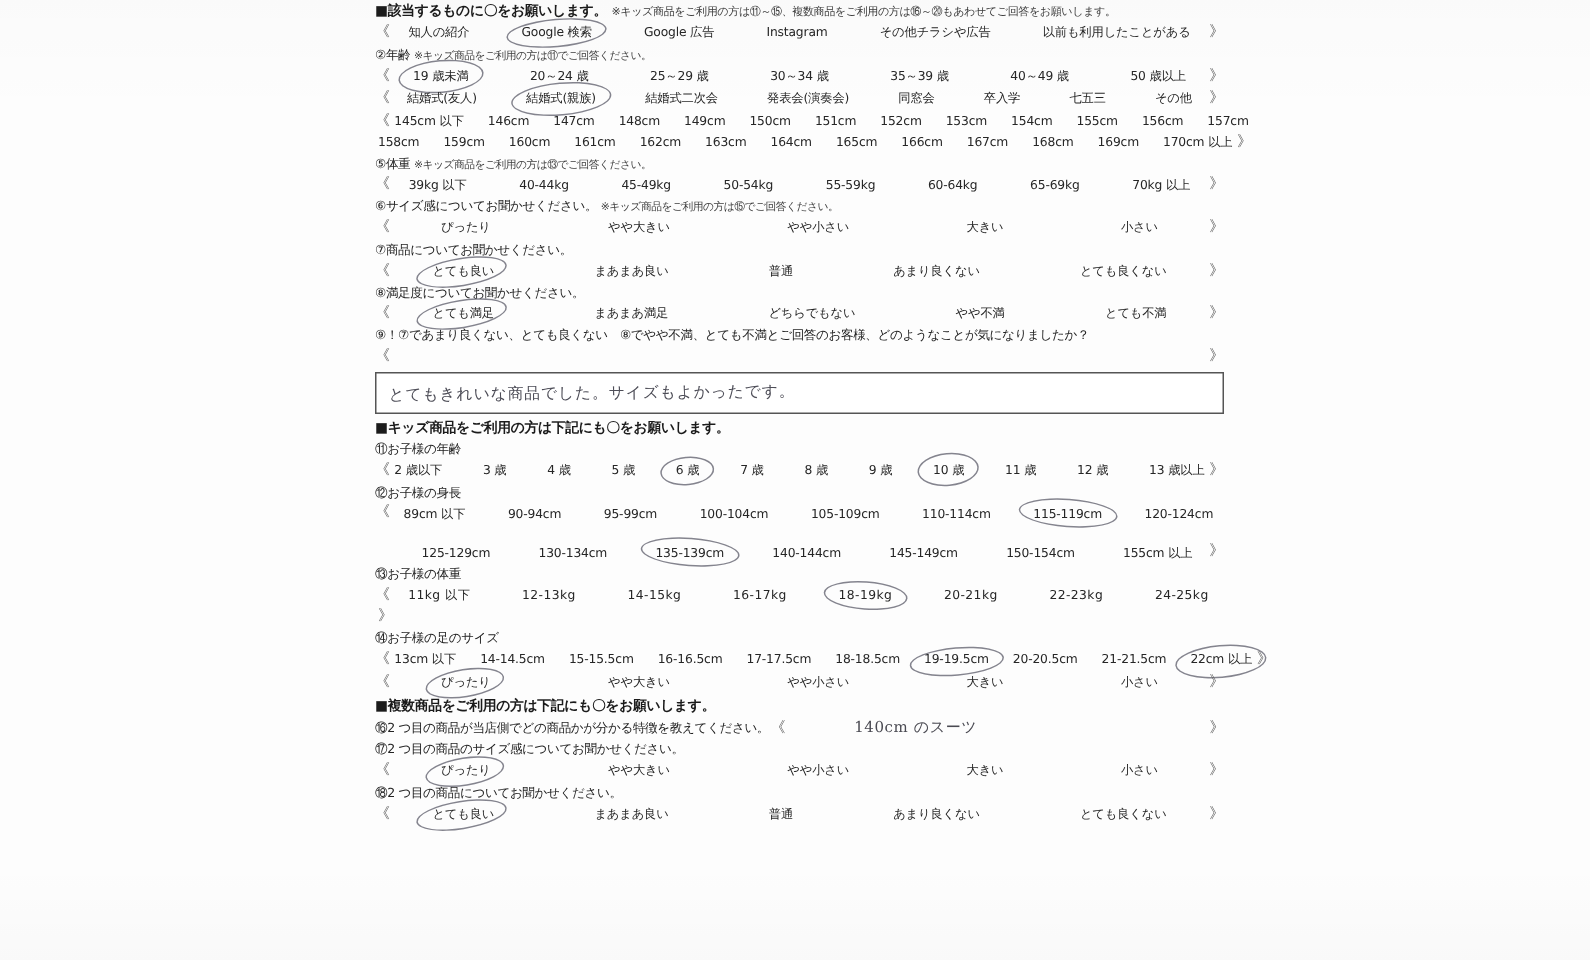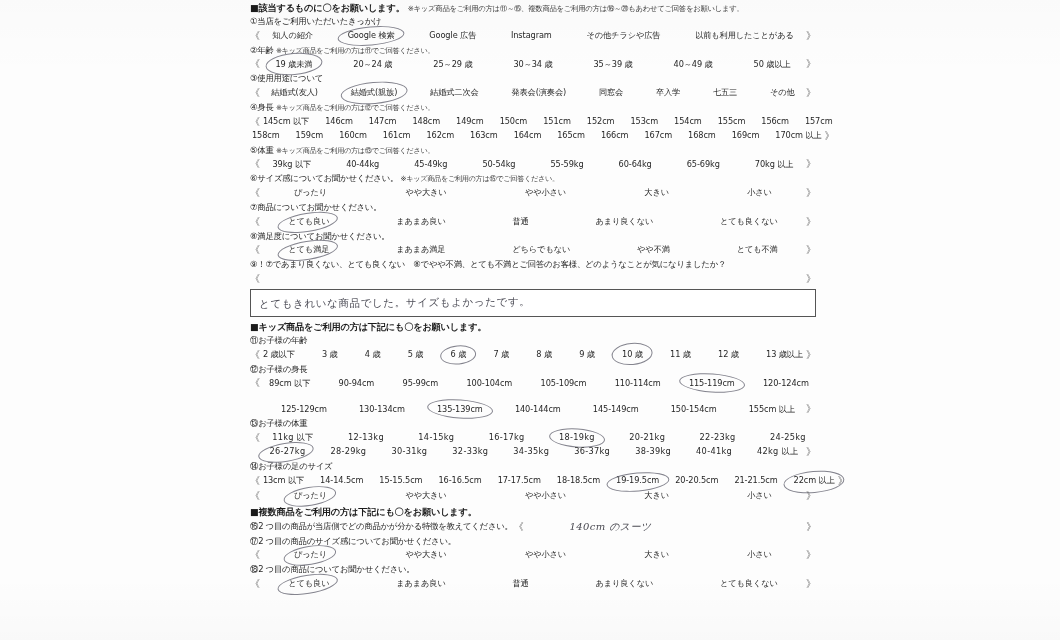--- a/index.html
+++ b/index.html
@@ -55,21 +55,20 @@
     line-height: 1.15;
   }
   .q-label .note {
     font-size: 7.2px;
     color: #3d3d3d;
     letter-spacing: -0.35px;
   }
   .q-label .inline-hand {
     font-family: "DejaVu Serif", "Liberation Serif", serif;
     font-size: 10px;
-    font-style: italic;
     color: #4a4a52;
     letter-spacing: 0.4px;
   }
   
   .opt-row {
     position: relative;
     display: flex;
     align-items: center;
     font-size: 8.2px;
     color: #262626;
@@ -141,21 +140,20 @@
 <body>
 
 <div id="page">
   <div class="sheet">
 
     <div class="section-head" style="margin-top:3px;">
       <span>■該当するものに〇をお願いします。</span>
       <span class="note">※キッズ商品をご利用の方は⑪～⑮、複数商品をご利用の方は⑯～⑳もあわせてご回答をお願いします。</span>
     </div>
 
-    <div class="q-label" style="margin-top:4px;">①当店をご利用いただいたきっかけ</div>
     <div class="opt-row" style="margin-top:3px;">
       <span class="brk left">《</span>
       <span class="opts spread">
         <span class="opt" style="visibility:visible">知人の紹介</span>
         <span class="opt circled">Google 検索</span>
         <span class="opt">Google 広告</span>
         <span class="opt">Instagram</span>
         <span class="opt">その他チラシや広告</span>
         <span class="opt">以前も利用したことがある</span>
       </span>
@@ -173,40 +171,35 @@
         <span class="opt">20～24 歳</span>
         <span class="opt">25～29 歳</span>
         <span class="opt">30～34 歳</span>
         <span class="opt">35～39 歳</span>
         <span class="opt">40～49 歳</span>
         <span class="opt">50 歳以上</span>
       </span>
       <span class="brk right">》</span>
     </div>
 
-    <div class="q-label" style="margin-top:4px;">③使用用途について</div>
     <div class="opt-row" style="margin-top:3px;">
       <span class="brk left">《</span>
       <span class="opts spread">
         <span class="opt">結婚式(友人)</span>
         <span class="opt circled tall">結婚式(親族)</span>
         <span class="opt">結婚式二次会</span>
         <span class="opt">発表会(演奏会)</span>
         <span class="opt">同窓会</span>
         <span class="opt">卒入学</span>
         <span class="opt">七五三</span>
         <span class="opt">その他</span>
       </span>
       <span class="brk right">》</span>
     </div>
 
-    <div class="q-label" style="margin-top:4px;">
-      <span>④身長</span>
-      <span class="note">※キッズ商品をご利用の方は⑫でご回答ください。</span>
-    </div>
     <div class="opt-row" style="margin-top:3px;">
       <span class="brk left">《</span>
       <span class="opts even">
         <span class="opt">145cm 以下</span>
         <span class="opt">146cm</span>
         <span class="opt">147cm</span>
         <span class="opt">148cm</span>
         <span class="opt">149cm</span>
         <span class="opt">150cm</span>
         <span class="opt">151cm</span>
@@ -366,31 +359,20 @@
         <span class="opt wide">12-13kg</span>
         <span class="opt wide">14-15kg</span>
         <span class="opt wide">16-17kg</span>
         <span class="opt wide circled tilt2">18-19kg</span>
         <span class="opt wide">20-21kg</span>
         <span class="opt wide">22-23kg</span>
         <span class="opt wide">24-25kg</span>
       </span>
     </div>
     <div class="opt-row" style="margin-top:2px;">
-      <span class="opts spread" style="padding-left:14px;">
-        <span class="opt wide circled tilt3">26-27kg</span>
-        <span class="opt wide">28-29kg</span>
-        <span class="opt wide">30-31kg</span>
-        <span class="opt wide">32-33kg</span>
-        <span class="opt wide">34-35kg</span>
-        <span class="opt wide">36-37kg</span>
-        <span class="opt wide">38-39kg</span>
-        <span class="opt wide">40-41kg</span>
-        <span class="opt wide">42kg 以上</span>
-      </span>
       <span class="brk right">》</span>
     </div>
 
     <div class="q-label" style="margin-top:4px;">⑭お子様の足のサイズ</div>
     <div class="opt-row" style="margin-top:3px;">
       <span class="brk left">《</span>
       <span class="opts even">
         <span class="opt">13cm 以下</span>
         <span class="opt">14-14.5cm</span>
         <span class="opt">15-15.5cm</span>

